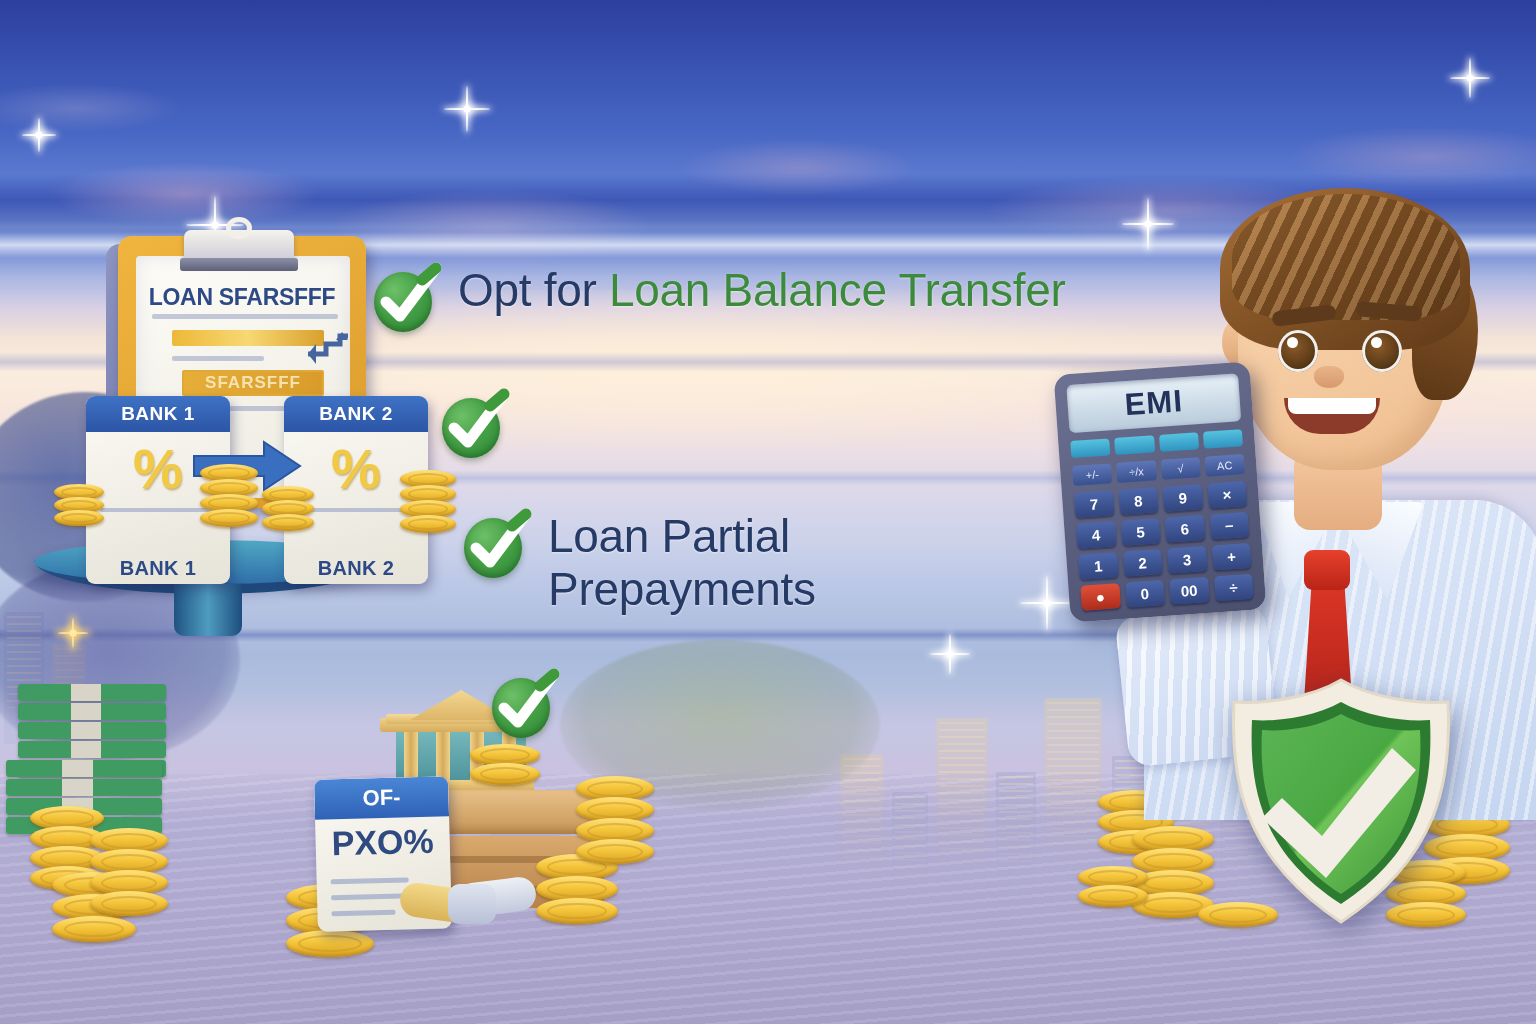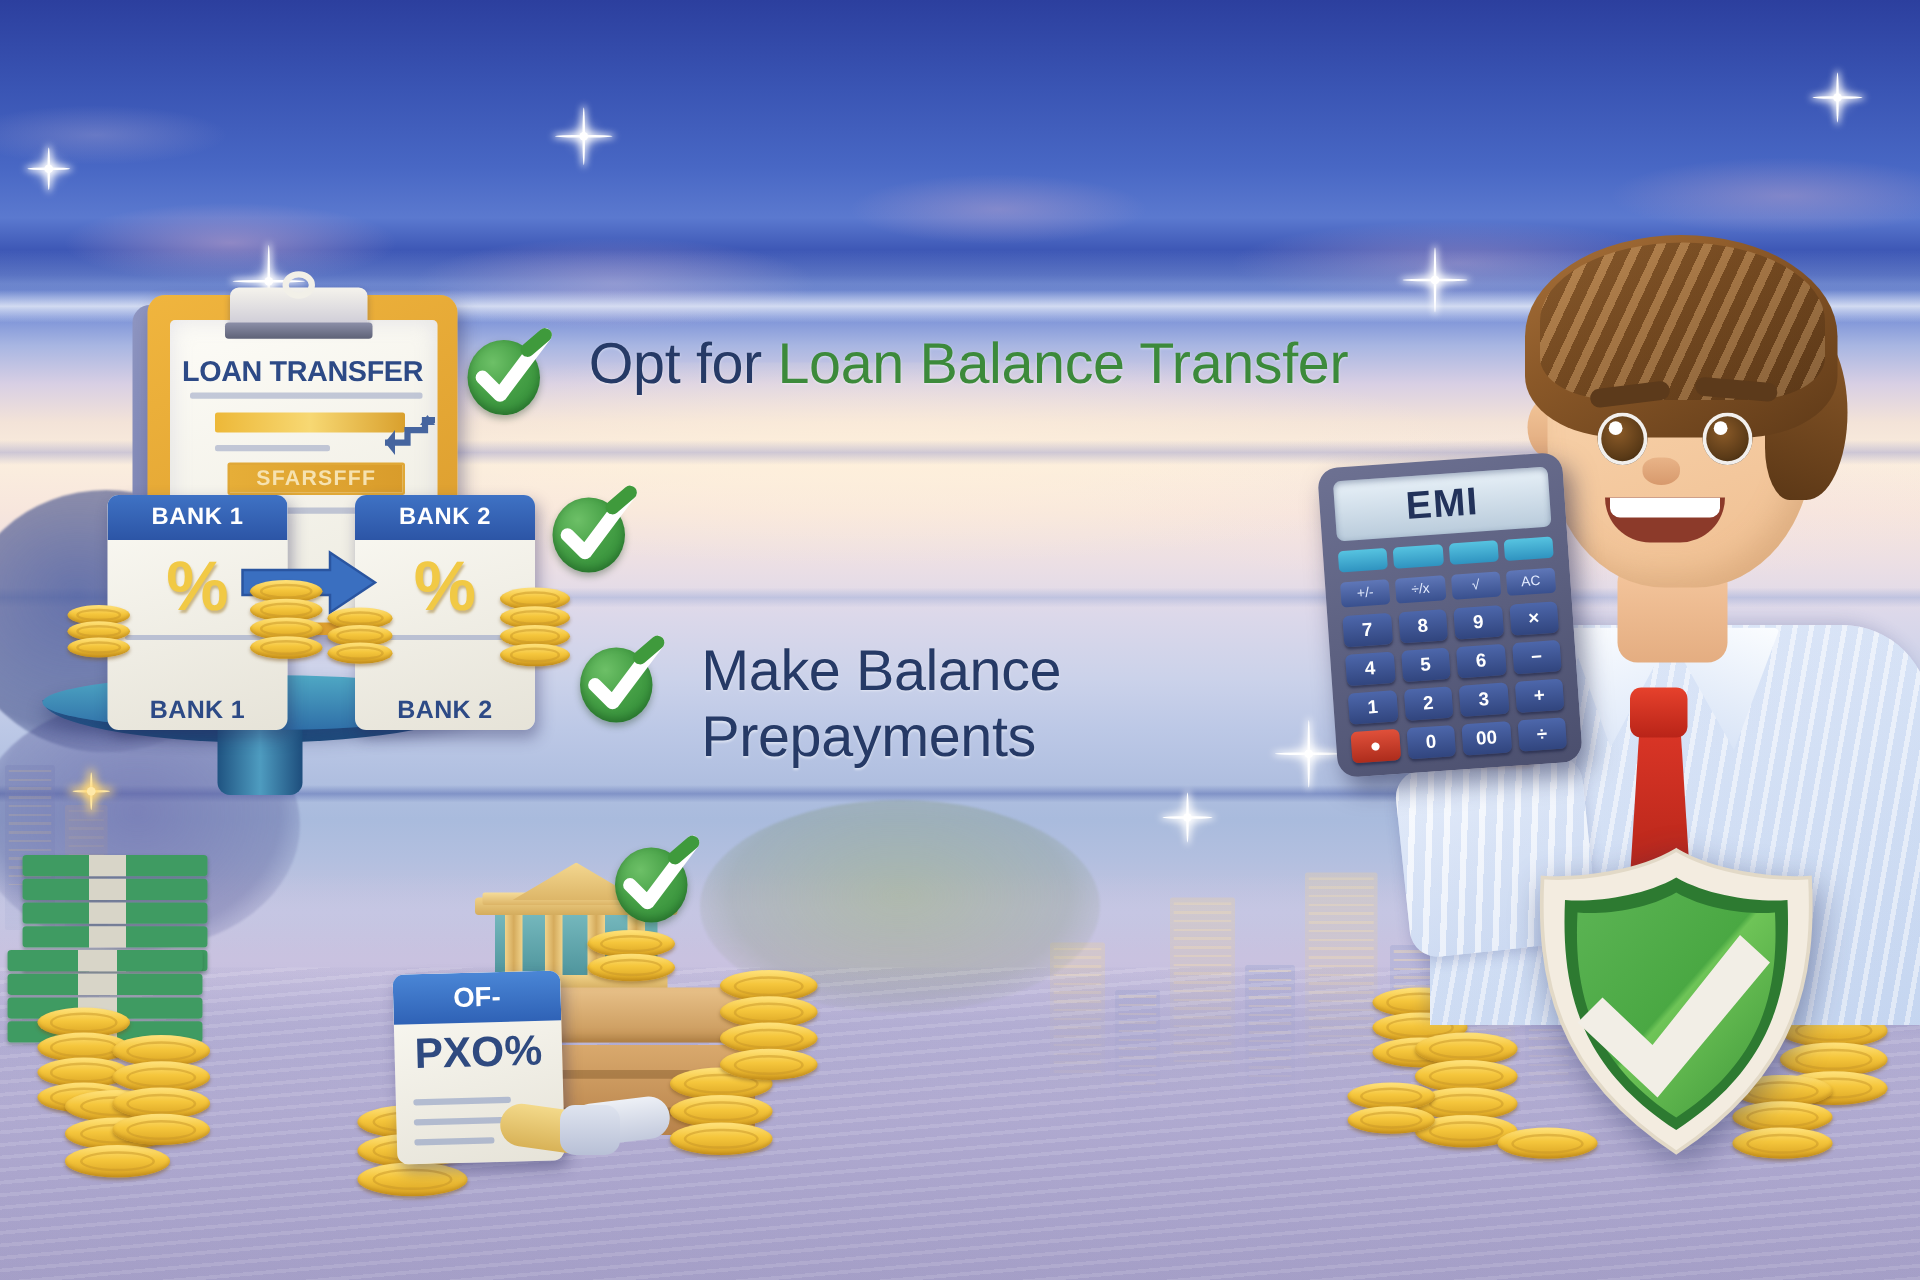--- a/index.html
+++ b/index.html
@@ -137,21 +137,21 @@
 
   .check{ position:relative; width:64px; height:64px; flex:0 0 64px; margin-top:4px; }
   .check .disc{
     position:absolute; left:2px; top:4px; width:58px; height:60px; border-radius:50%;
     background:radial-gradient(circle at 35% 30%, #6dc067 0%, #46a046 45%, #2e8a36 100%);
     box-shadow:0 3px 6px rgba(30,60,30,.35), inset 0 -3px 7px rgba(20,70,25,.45);
   }
   .check svg{ position:absolute; left:-2px; top:-6px; width:72px; height:72px; }
 
   .btext{ font-size:46px; font-weight:normal; color:#263a66; letter-spacing:-.3px;
-    line-height:1.16; white-space:pre-line; text-shadow:0 1px 2px rgba(255,255,255,.5);margin-left:13px; }
+    line-height:1.16; white-space:pre-line; text-shadow:0 1px 2px rgba(255,255,255,.5); }
   .btext .hl{ color:#3c8a3b; }
 
   
   .clip-top{ position:absolute; left:118px; top:236px; width:248px; height:272px; z-index:20; }
   .clip-top .board{ position:absolute; inset:0; background:linear-gradient(150deg,#f0b53e,#d99a2c);
     border-radius:14px; box-shadow:4px 8px 14px rgba(40,40,90,.4); }
   .clip-top .board2{ position:absolute; left:-12px; top:8px; width:248px; height:264px;
     background:linear-gradient(150deg,#8f96c2,#6d74a5); border-radius:14px; }
   .clip-top .paper{ position:absolute; left:18px; top:20px; right:16px; bottom:10px;
     background:linear-gradient(160deg,#fdfcf7,#eceadf); border-radius:4px;
@@ -476,21 +476,21 @@
       <div class="bill" style="top:57px;"></div>
   </div>
 
   <div class="clip-top">
     <div class="board2"></div>
     <div class="board"></div>
     <div class="paper"></div>
     <div class="clampbase"></div>
     <div class="clampbar"></div>
     <div class="ring"></div>
-    <div class="ct-title">LOAN TRANSFER</div>
+    <div class="ct-title">LOAN SFARSFFF</div>
     <div class="ct-line" style="left:34px;top:78px;width:186px;"></div>
     <div class="ct-bar" style="left:54px;top:94px;width:152px;"></div>
     <div class="ct-line" style="left:54px;top:120px;width:92px;"></div>
     <div class="ct-bar2" style="left:64px;top:134px;width:142px;">SFARSFFF</div>
     <div class="ct-line" style="left:56px;top:170px;width:150px;"></div>
     <svg class="ct-arrow" viewBox="0 0 44 34">
       <path d="M2 22 L20 22 L20 12 L34 12 L34 4 L42 4" fill="none" stroke="#46659f" stroke-width="5"></path>
       <path d="M10 12 L2 22 L10 32 Z" fill="#46659f"></path>
       <path d="M36 0 L42 8 L30 8 Z" fill="#46659f"></path>
     </svg>
@@ -748,21 +748,21 @@
     </div>
 
     <div class="bullet b2">
       <span class="check">
         <span class="disc"></span>
         <svg viewBox="0 0 72 72">
             <path d="M16 40 L30 54 L66 6" fill="none" stroke="#ffffff" stroke-width="11" stroke-linecap="round" stroke-linejoin="round"></path>
             <path d="M52 18 L66 6" fill="none" stroke="#3f9a3c" stroke-width="11" stroke-linecap="round"></path>
           </svg>
       </span>
-      <span class="btext">Make Balance
+      <span class="btext">Loan Partial
 Prepayments</span>
     </div>
 
     <div class="bullet b3">
       <span class="check">
         <span class="disc"></span>
         <svg viewBox="0 0 72 72">
             <path d="M16 40 L30 54 L66 6" fill="none" stroke="#ffffff" stroke-width="11" stroke-linecap="round" stroke-linejoin="round"></path>
             <path d="M52 18 L66 6" fill="none" stroke="#3f9a3c" stroke-width="11" stroke-linecap="round"></path>
           </svg>

